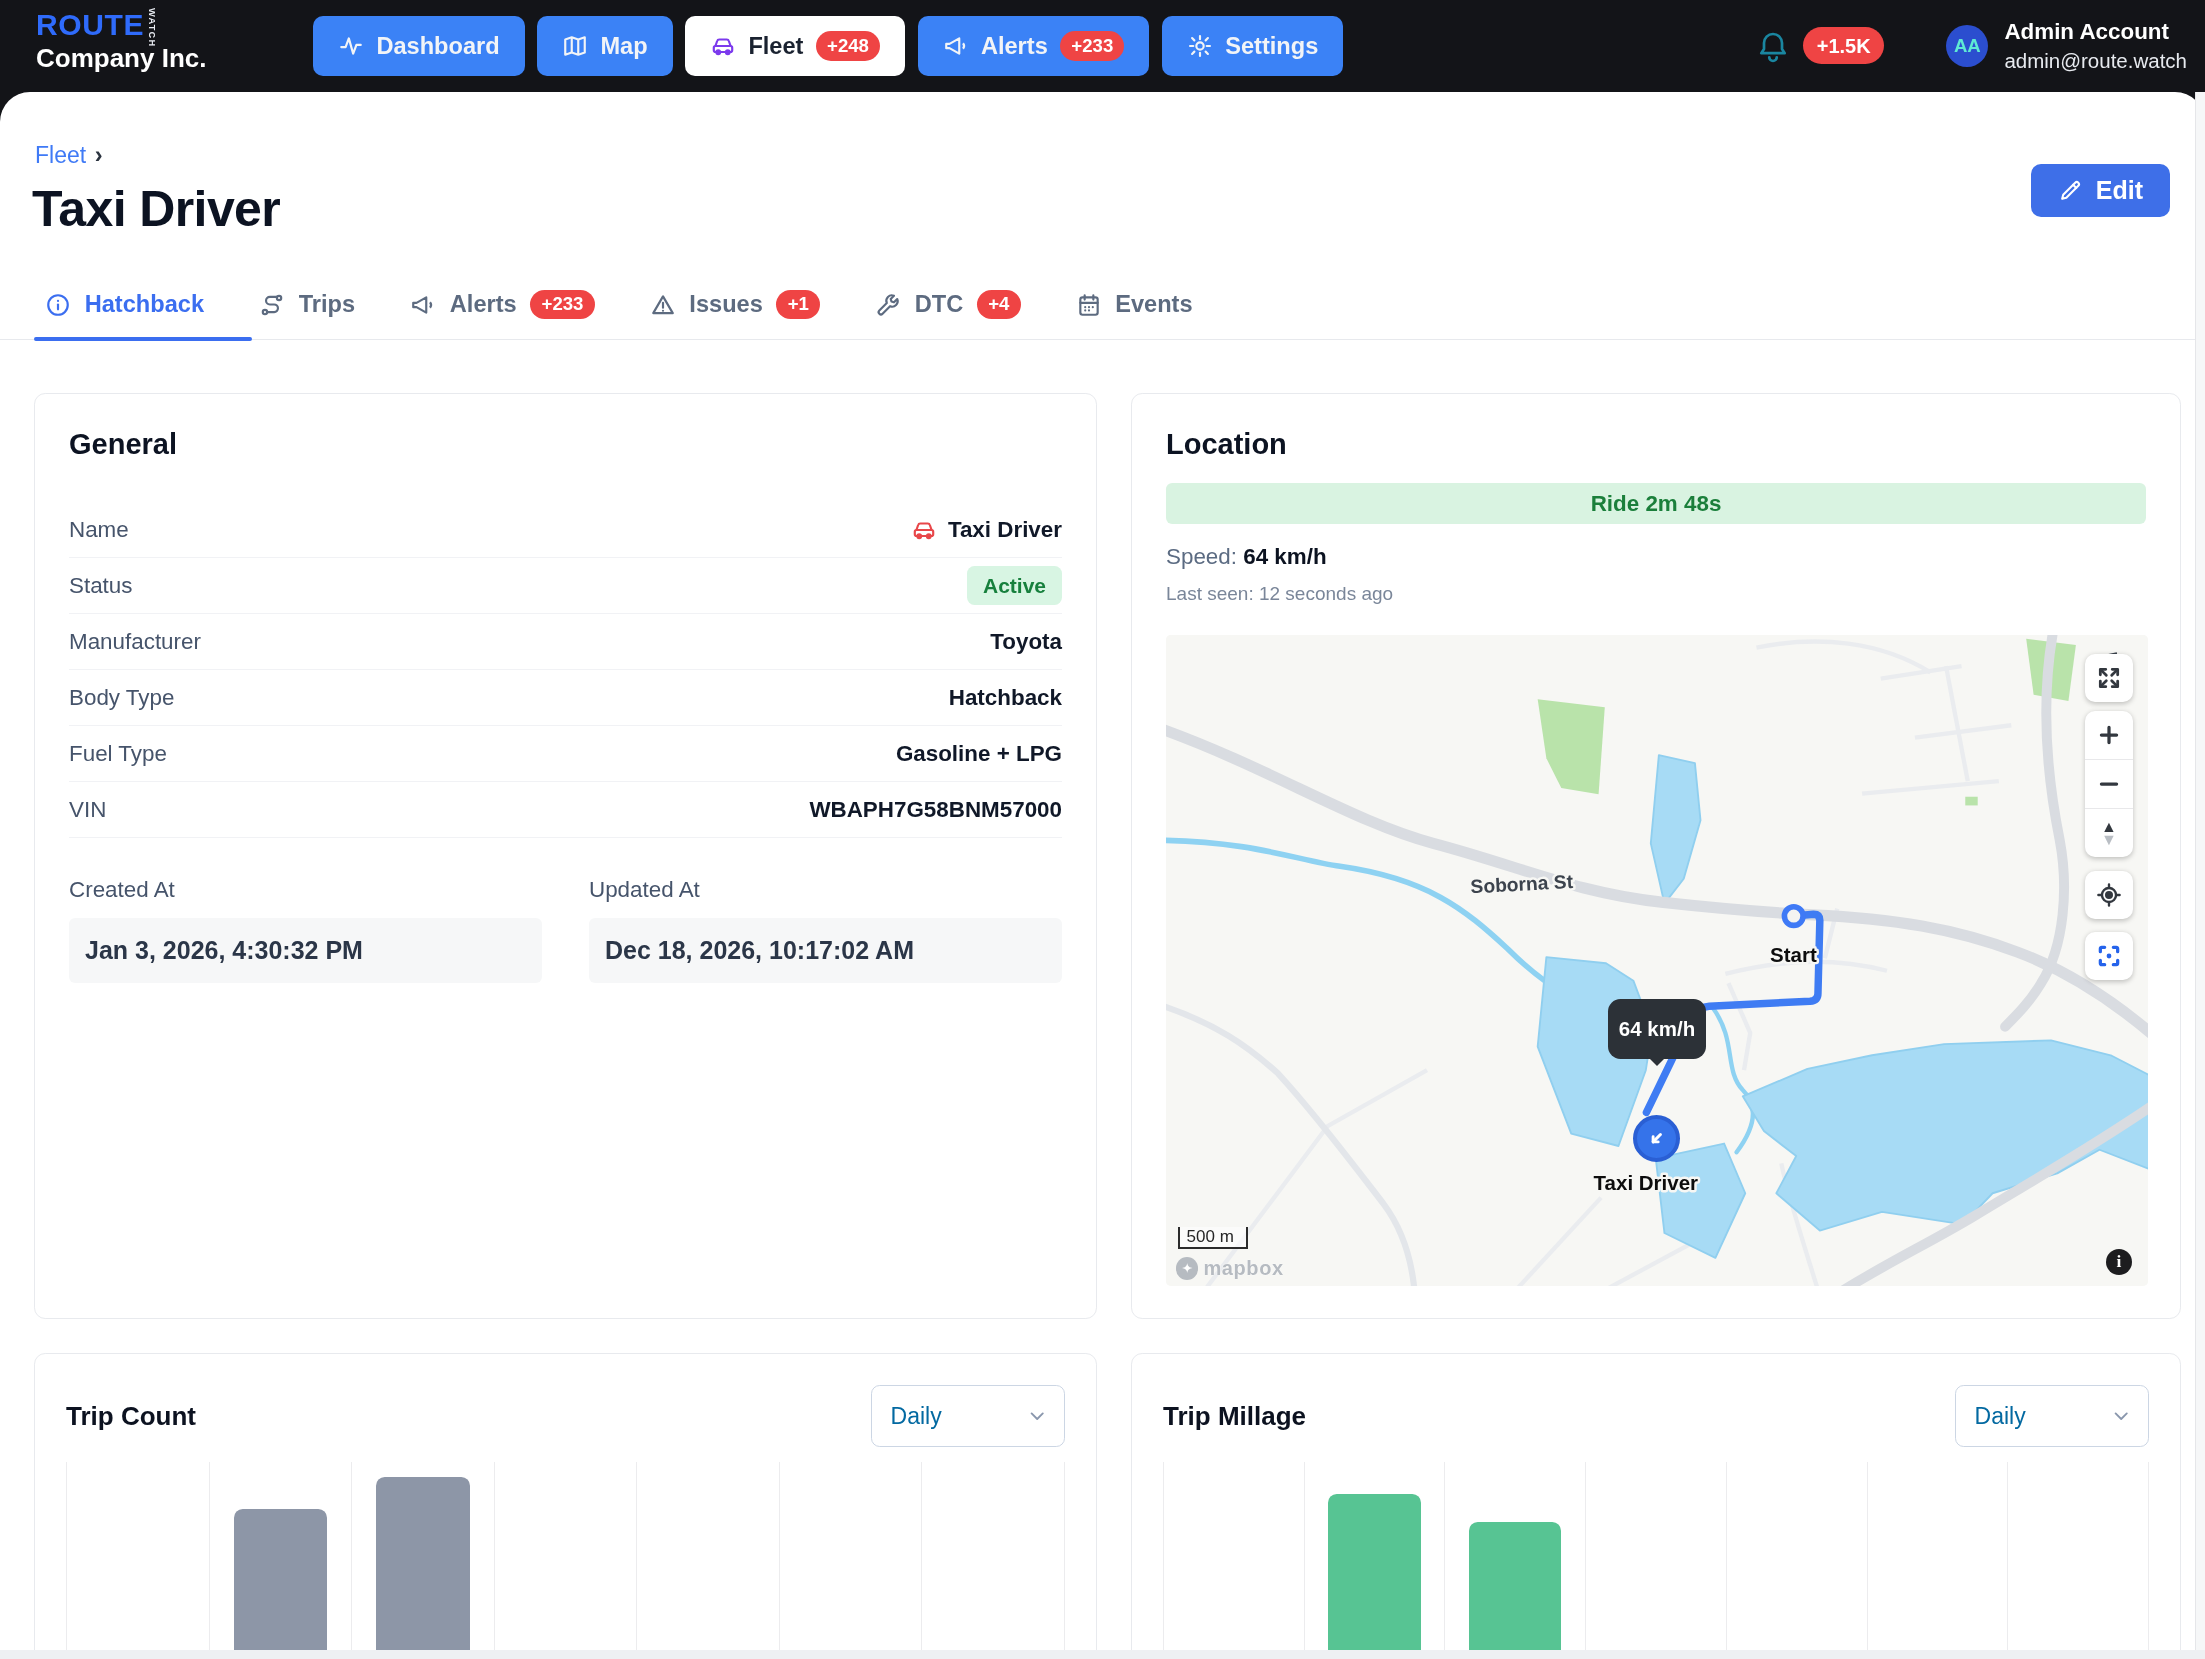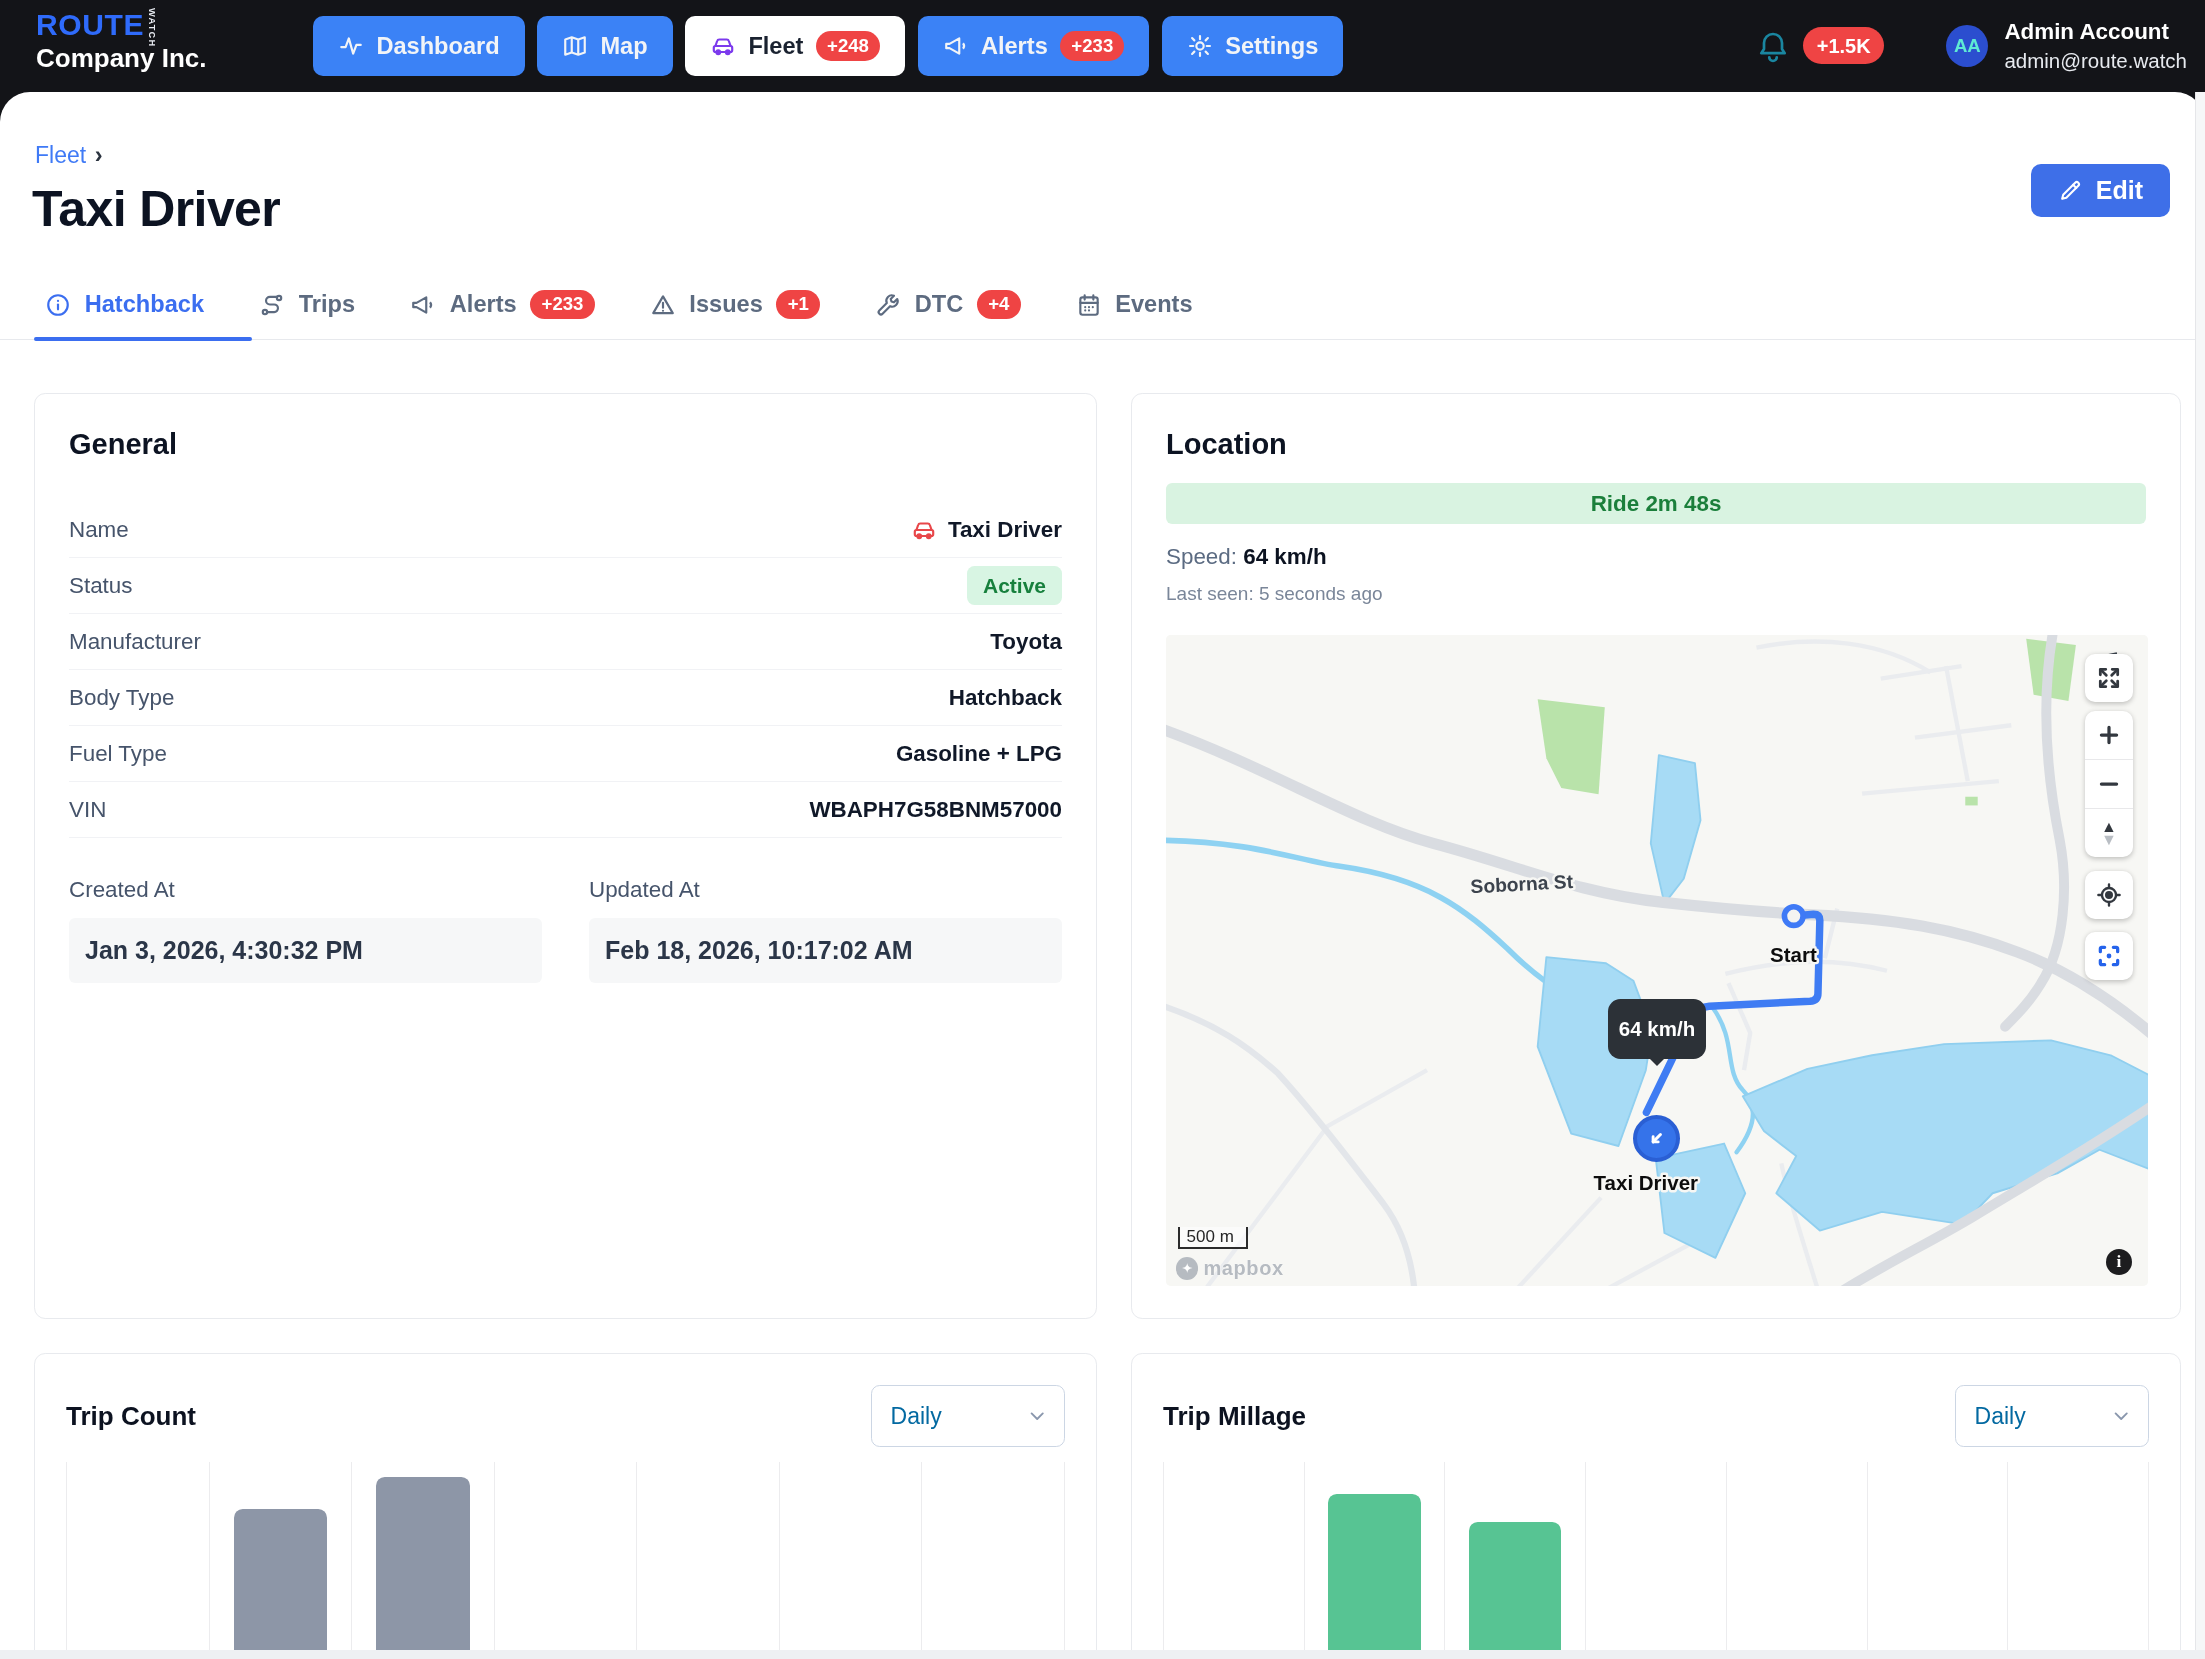--- a/index.html
+++ b/index.html
@@ -302,33 +302,33 @@
         <span class="g-value">WBAPH7G58BNM57000</span>
       </div>
     </div>
     <div class="stamp-section">
       <div class="stamp">
         <div class="stamp-label">Created At</div>
         <div class="stamp-box">Jan 3, 2026, 4:30:32 PM</div>
       </div>
       <div class="stamp">
         <div class="stamp-label">Updated At</div>
-        <div class="stamp-box">Feb 18, 2026, 10:17:02 AM</div>
+        <div class="stamp-box">Dec 18, 2026, 10:17:02 AM</div>
       </div>
     </div>
   </div>
 
   <div class="card location-card">
     <div class="card-title">Location</div>
     <div class="ride-banner">Ride 2m 48s</div>
     <div class="speed-line">
       <span>Speed:</span>
       <b>64 km/h</b>
     </div>
-    <div class="last-seen">Last seen: 5 seconds ago</div>
+    <div class="last-seen">Last seen: 12 seconds ago</div>
 
     <div class="map">
       <svg class="base" width="982" height="651" viewBox="0 0 1580 1047">
         <rect x="0" y="0" width="1580" height="1047" fill="#f7f7f4"></rect>
 
         <g stroke="#eaecef" stroke-width="7" fill="none">
           <path d="M60,1057 L260,790 L420,700"></path>
           <path d="M900,545 C1000,520 1080,520 1160,540"></path>
           <path d="M905,560 L940,640 L930,700"></path>
           <path d="M1060,520 L1080,440"></path>

